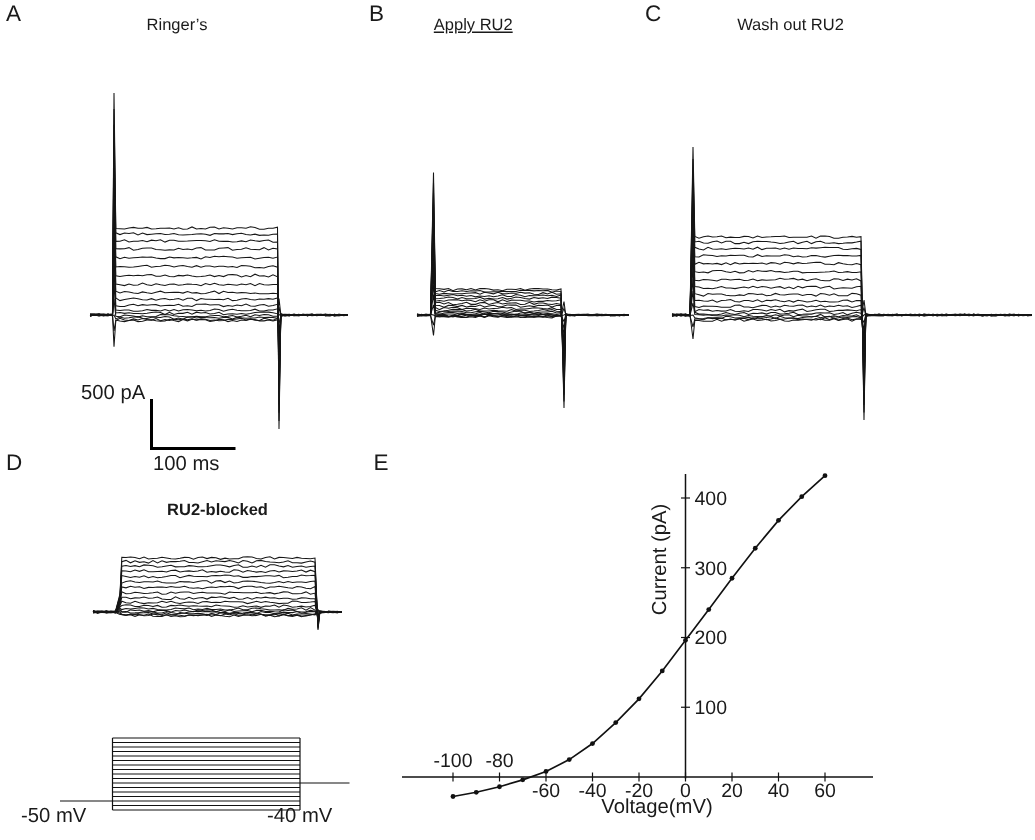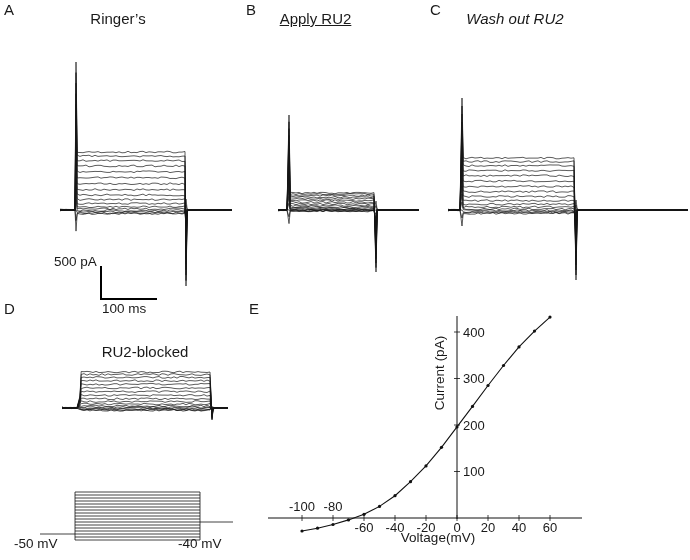--- a/index.html
+++ b/index.html
@@ -1,20 +1,20 @@
 <!DOCTYPE html>
 <html><head>
 <meta charset="utf-8">
 <style>
   html,body{margin:0;padding:0;background:#fff;}
   .fig{position:relative;width:690px;height:560px;background:#ffffff;
        font-family:"Liberation Sans",sans-serif;color:#1a1a1a;overflow:hidden;}
   .abs{position:absolute;}
   .panel-letter{font-size:15px;line-height:1.1;}
-  .panel-title{font-size:15px;text-align:center;line-height:1.1;}
+  .panel-title{font-size:11px;text-align:center;line-height:1.1;}
   .small-lbl{font-size:13.5px;line-height:1.1;}
   .axis-title{font-size:13.5px;text-align:center;line-height:1.1;}
   .rot{transform:rotate(-90deg);}
   svg{position:absolute;left:0;top:0;}
 </style>
 </head>
 <body>
 
 <div class="fig">
 
@@ -170,22 +170,22 @@
     </svg>
 
   <div class="abs panel-letter" style="left:4px;top:2px;">A</div>
   <div class="abs panel-letter" style="left:246px;top:2px;">B</div>
   <div class="abs panel-letter" style="left:430px;top:2px;">C</div>
   <div class="abs panel-letter" style="left:4px;top:301px;">D</div>
   <div class="abs panel-letter" style="left:249px;top:301px;">E</div>
 
   <div class="abs panel-title" style="left:58px;top:11px;width:120px;">Ringer’s</div>
   <div class="abs panel-title" style="left:258px;top:11px;width:115px;text-decoration:underline;">Apply RU2</div>
-  <div class="abs panel-title" style="left:445px;top:11px;width:140px;font-style:italic;">Wash out RU2</div>
-  <div class="abs panel-title" style="left:80px;top:344px;width:130px;">RU2-blocked</div>
+  <div class="abs panel-title" style="left:457px;top:11px;width:140px;">Wash out RU2</div>
+  <div class="abs panel-title" style="left:80px;top:334px;width:130px;font-weight:bold;">RU2-blocked</div>
 
   <div class="abs small-lbl" style="left:54px;top:255px;">500 pA</div>
   <div class="abs small-lbl" style="left:102px;top:302px;">100 ms</div>
 
   <div class="abs small-lbl" style="left:14px;top:537px;">-50 mV</div>
   <div class="abs small-lbl" style="left:178px;top:537px;">-40 mV</div>
 
   <div class="abs axis-title rot" style="left:386px;top:365px;width:110px;height:16px;">Current (pA)</div>
   <div class="abs axis-title" style="left:393px;top:531px;width:90px;">Voltage(mV)</div>
 </div>

